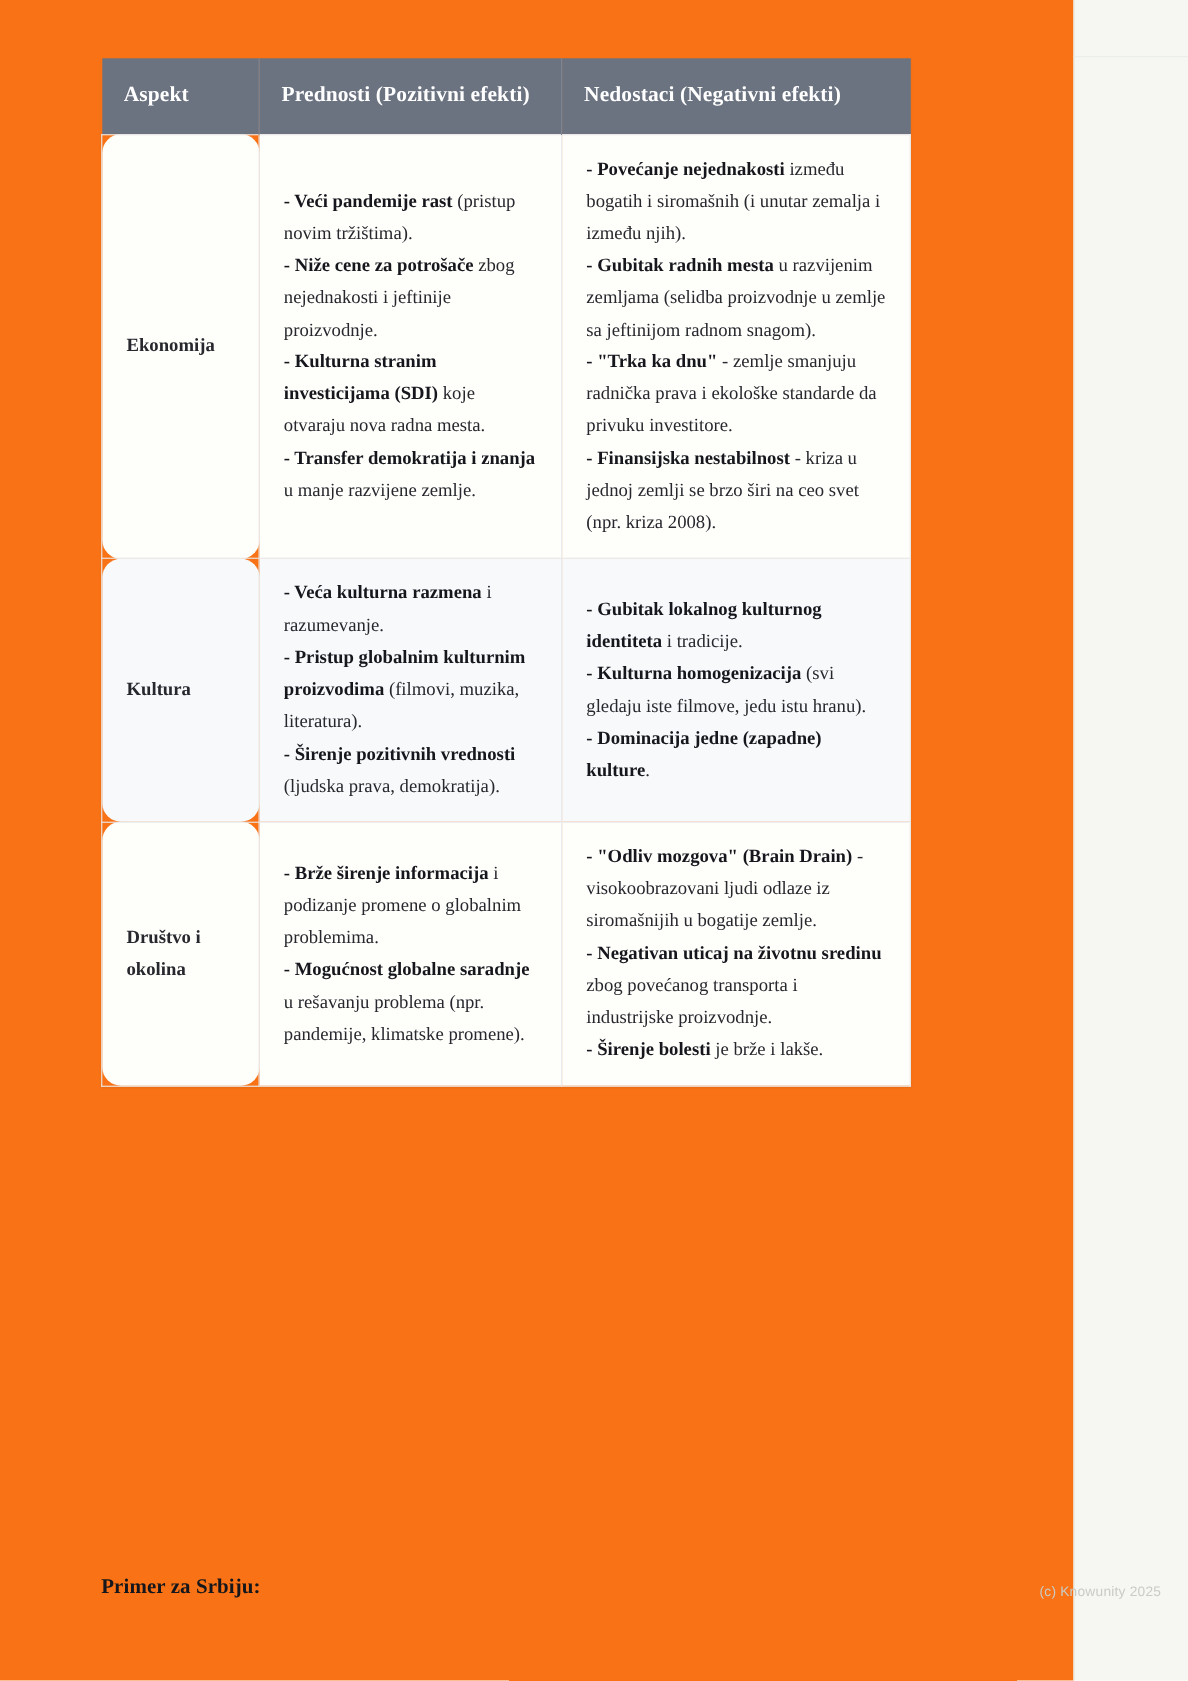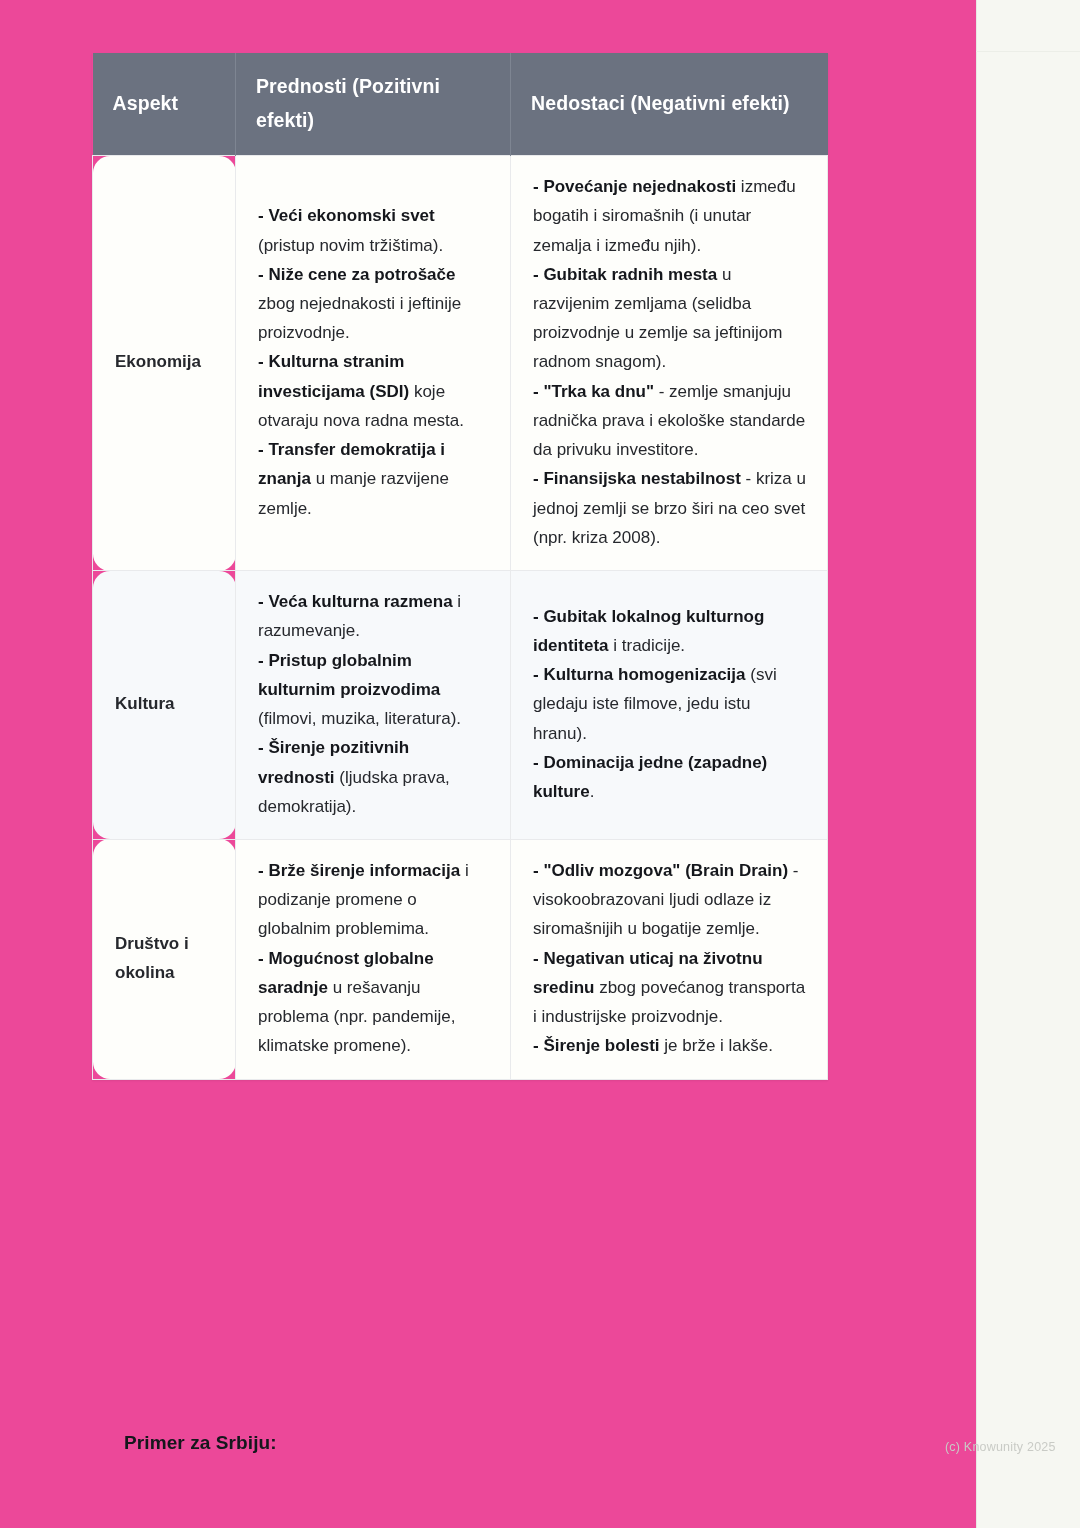--- a/index.html
+++ b/index.html
@@ -38,21 +38,22 @@
     height: 1px;
     background: #eceee8;
   }
 
   #content {
     position: absolute;
     top: 0;
     left: 0;
     width: 976px;
     height: 1528px;
-    background: #ec4899;
+    background: #f97316;
+    font-family: Liberation Serif, serif;
   }
 
   
   #table-wrap {
     position: absolute;
     left: 92px;
     top: 53px;
     width: 735px;
   }
 
@@ -111,21 +112,20 @@
 
   
   #footer-note {
     position: absolute;
     left: 92px;
     top: 1432px;
     font-size: 19px;
     font-weight: bold;
     color: #15171c;
     letter-spacing: 0.1px;
-    margin-left: 32px;
   }
 
   #watermark {
     position: absolute;
     left: 945px;
     top: 1440px;
     font-size: 12.5px;
     color: #c9cbc6;
     white-space: nowrap;
     letter-spacing: 0.2px;
@@ -150,21 +150,21 @@
             <th>Aspekt</th>
             <th>Prednosti (Pozitivni efekti)</th>
             <th>Nedostaci (Negativni efekti)</th>
           </tr>
         </thead>
         <tbody id="table-body">
             <tr>
               <td class="aspect">Ekonomija</td>
               <td>
                 <p class="cell-body">
-                  <span class="ln"><b>- Veći ekonomski svet</b><span> (pristup novim tržištima).</span></span>
+                  <span class="ln"><b>- Veći pandemije rast</b><span> (pristup novim tržištima).</span></span>
                   <span class="ln"><b>- Niže cene za potrošače</b><span> zbog nejednakosti i jeftinije proizvodnje.</span></span>
                   <span class="ln"><b>- Kulturna stranim investicijama (SDI)</b><span> koje otvaraju nova radna mesta.</span></span>
                   <span class="ln"><b>- Transfer demokratija i znanja</b><span> u manje razvijene zemlje.</span></span>
                 </p>
               </td>
               <td>
                 <p class="cell-body">
                   <span class="ln"><b>- Povećanje nejednakosti</b><span> između bogatih i siromašnih (i unutar zemalja i između njih).</span></span>
                   <span class="ln"><b>- Gubitak radnih mesta</b><span> u razvijenim zemljama (selidba proizvodnje u zemlje sa jeftinijom radnom snagom).</span></span>
                   <span class="ln"><b>- "Trka ka dnu"</b><span> - zemlje smanjuju radnička prava i ekološke standarde da privuku investitore.</span></span>

